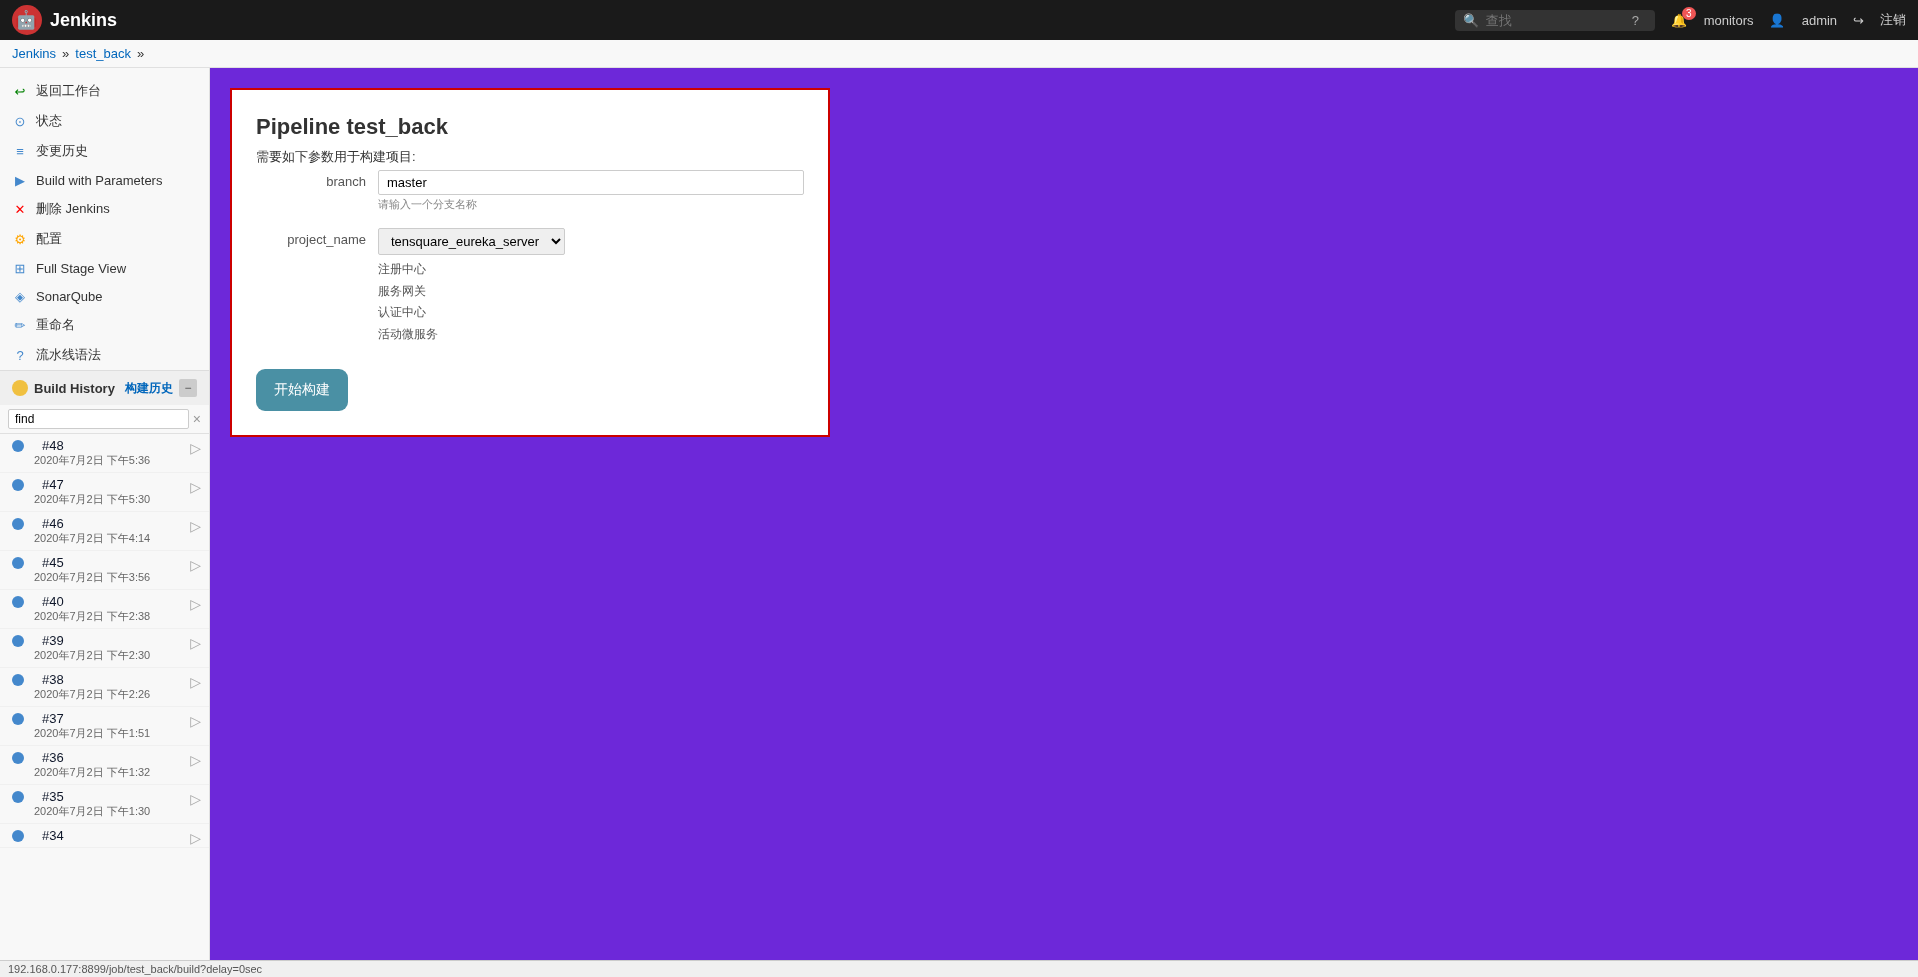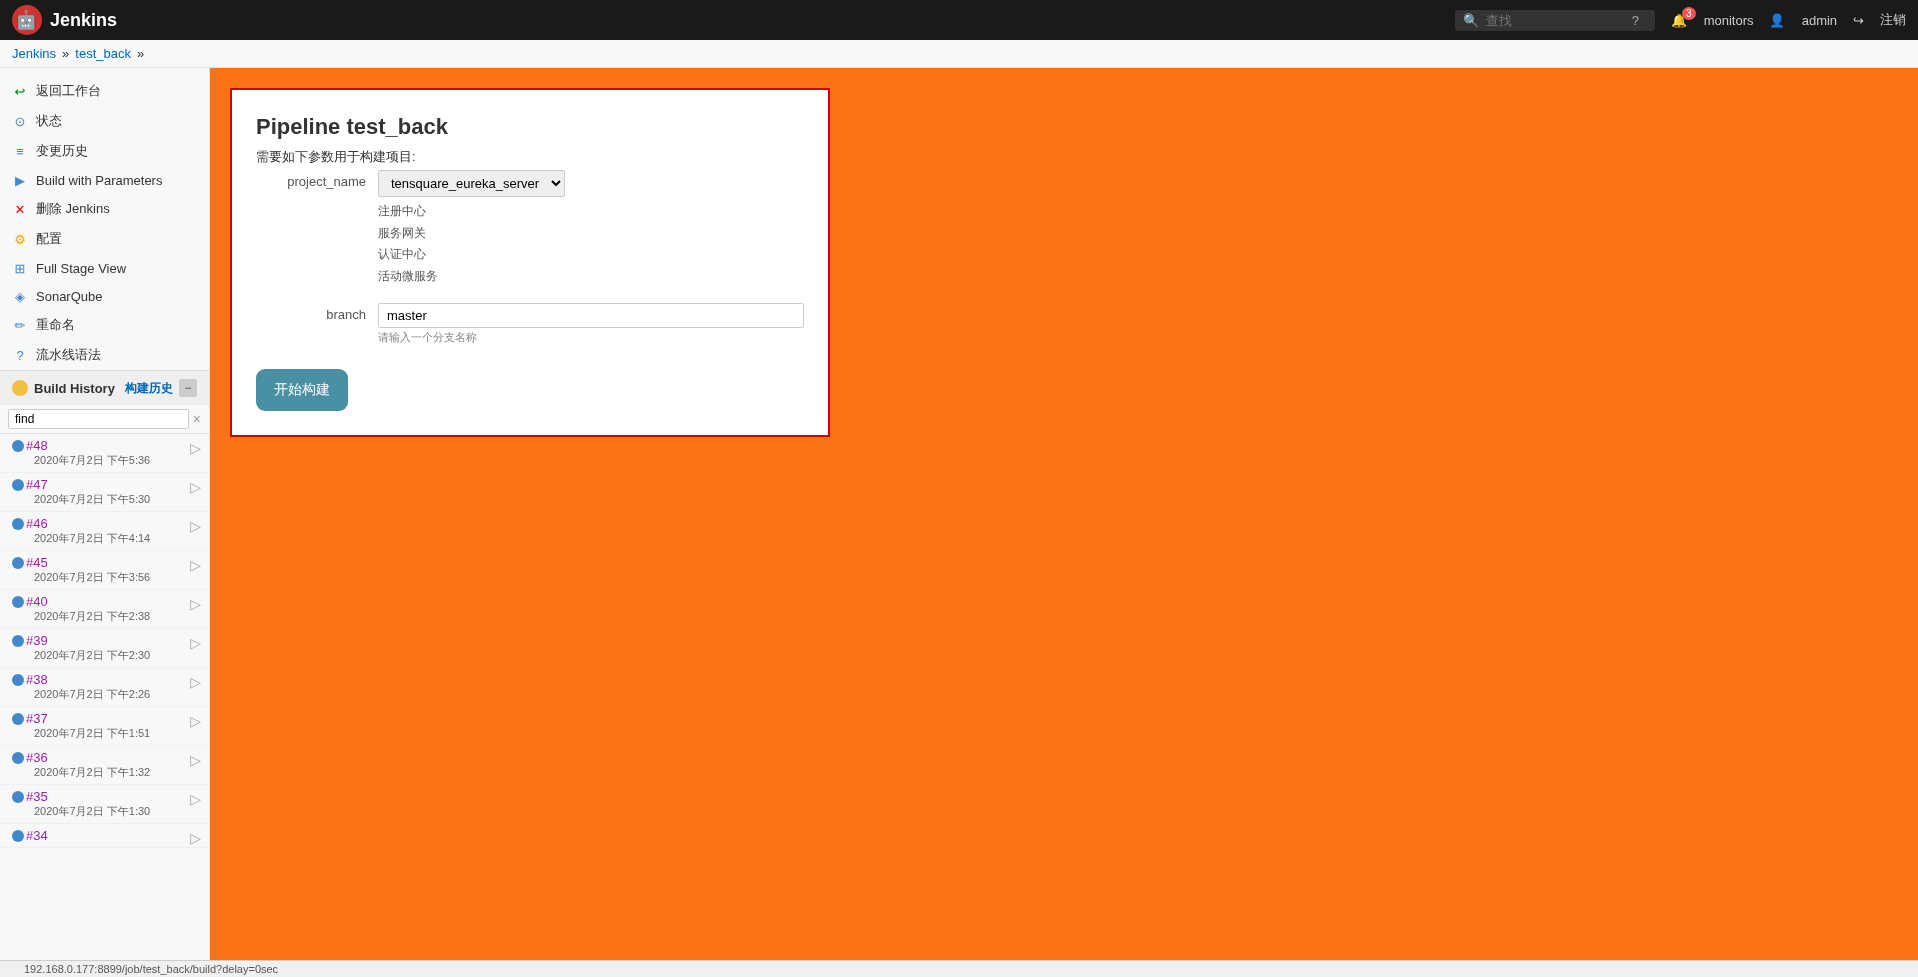--- a/index.html
+++ b/index.html
@@ -120,42 +120,42 @@
     }
     .find-box .clear-btn {
       background: none; border: none; cursor: pointer; color: #999; font-size: 14px; margin-left: 4px;
     }
     .build-item {
       padding: 4px 12px;
       border-bottom: 1px solid #f0f0f0;
       position: relative;
     }
     .build-item .build-link {
-      color: #a21caf; text-decoration: none; font-size: 13px;
-      display: flex; align-items: center; gap: 2px;
+      color: #0f172a; text-decoration: none; font-size: 13px;
+      display: flex; align-items: center; gap: 18px;
     }
     .build-item .build-date {
       font-size: 11px; color: #666; margin-left: 22px;
     }
     .build-item .status-dot {
       width: 12px; height: 12px;
       border-radius: 50%; flex-shrink: 0;
       display: inline-block;
     }
     .status-blue { background: #4488cc; }
     .build-item .arrow-icon {
       position: absolute; right: 8px; top: 6px;
       color: #aaa; font-size: 14px;
     }
 
     
     #content {
       flex: 1;
       padding: 20px;
-      background: #f97316;
+      background: #6d28d9;
       position: relative;
     }
 
     
     .pipeline-form {
       border: 2px solid #cc0000;
       padding: 24px;
       max-width: 600px;
       background: #fff;
     }
@@ -195,21 +195,21 @@
       background: #4a90a4;
       color: #fff; border: none; border-radius: 9px;
       padding: 12px 18px; font-size: 14px;
       cursor: pointer; margin-top: 8px;
     }
 
     
     #statusbar {
       position: fixed; bottom: 0; left: 0; right: 0;
       background: #f0f0f0; border-top: 1px solid #ccc;
-      font-size: 11px; color: #555; padding: 2px 24px;
+      font-size: 11px; color: #555; padding: 2px 8px;
     }
   </style>
 </head>
 <body>
 
 <div id="topnav">
   <div class="logo">
     <div class="logo-icon">🤖</div>
     <span>Jenkins</span>
   </div>
@@ -385,47 +385,47 @@
     <span class="arrow-icon">▷</span>
   </div>
         </div>
     </div>
   </div>
 
   <div id="content">
     <div class="pipeline-form">
       <h1>Pipeline test_back</h1>
       <p class="subtitle">需要如下参数用于构建项目:</p>
+
+      
+      <div class="form-row">
+        <div class="field-label">branch</div>
+        <div class="field-content">
+          <input type="text" value="master" style="">
+          <div class="hint">请输入一个分支名称</div>
+        </div>
+      </div>
 
       
       <div class="form-row">
         <div class="field-label">project_name</div>
         <div class="field-content">
           <select>
             <option>tensquare_eureka_server</option>
           </select>
           <div class="dropdown-items">
             <div>注册中心</div>
             <div>服务网关</div>
             <div>认证中心</div>
             <div>活动微服务</div>
           </div>
         </div>
       </div>
 
       
-      <div class="form-row">
-        <div class="field-label">branch</div>
-        <div class="field-content">
-          <input type="text" value="master" style="">
-          <div class="hint">请输入一个分支名称</div>
-        </div>
-      </div>
-
-      
 
       <button class="btn-build">开始构建</button>
     </div>
   </div>
 </div>
 
 <div id="statusbar">
   <span>192.168.0.177:8899/job/test_back/build?delay=0sec</span>
 </div>
 

